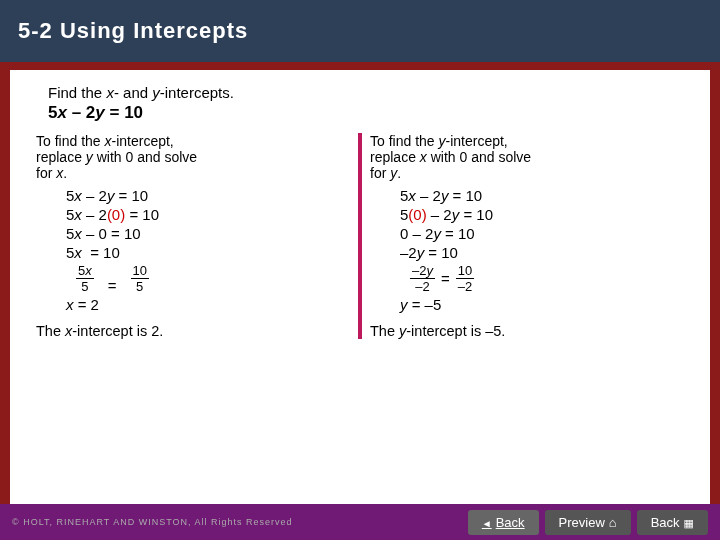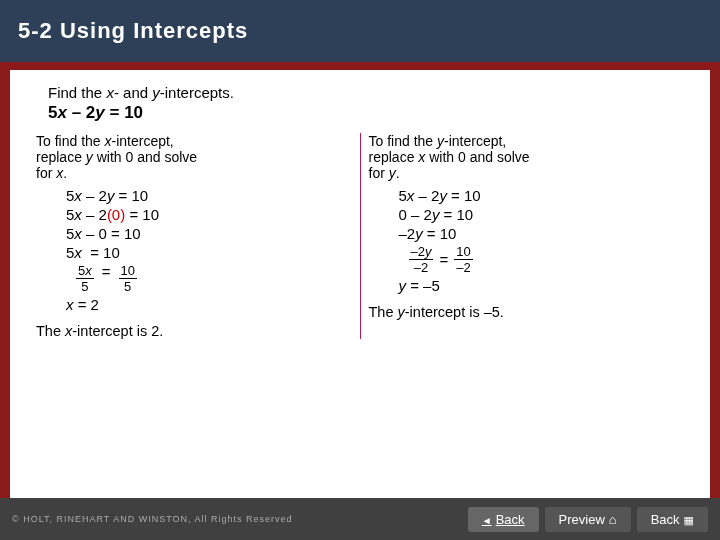--- a/index.html
+++ b/index.html
@@ -55,21 +55,21 @@
       gap: 0px;
       margin-top: 4px;
     }
 
     .col-left, .col-right {
       flex: 1;
       padding: 0 8px;
     }
 
     .col-left {
-      border-right: 1px solid #be185d;
+      border-right: 4px solid #be185d;
     }
 
     .col-header {
       font-size: 14px;
       margin-bottom: 6px;
     }
 
     .math-steps {
       font-size: 15px;
       margin-top: 6px;
@@ -89,22 +89,22 @@
       font-size: 14.5px;
       margin-top: 10px;
       font-weight: normal;
     }
 
     .footer {
       position: absolute;
       bottom: 0;
       left: 0;
       right: 0;
-      height: 42px;
-      background: #404040;
+      height: 36px;
+      background: #701a75;
       display: flex;
       align-items: center;
       justify-content: space-between;
       padding: 0 12px;
     }
 
     .footer-left {
       font-size: 9px;
       color: #aaa;
       letter-spacing: 1px;
@@ -173,21 +173,21 @@
       <div class="col-header">
         To find the <span class="italic">x</span>-intercept,<br>
         replace <span class="italic">y</span> with 0 and solve<br>
         for <span class="italic">x</span>.
       </div>
       <div class="math-steps">
         <div class="line">5<span class="italic">x</span> – 2<span class="italic">y</span> = 10</div>
         <div class="line">5<span class="italic">x</span> – 2<span class="highlight-zero">(0)</span> = 10</div>
         <div class="line">5<span class="italic">x</span> – 0 = 10</div>
         <div class="line">5<span class="italic">x</span>&nbsp;&nbsp;= 10</div>
-        <div class="line" style="display:flex; align-items:flex-start; gap:8px; margin-left:10px;">
+        <div class="line" style="display:flex; align-items:flex-end; gap:14px; margin-left:10px;">
           <span class="frac">
             <span class="num">5<span class="italic">x</span></span>
             <span class="den">5</span>
           </span>
           <span>=</span>
           <span class="frac">
             <span class="num">10</span>
             <span class="den">5</span>
           </span>
         </div>
@@ -199,20 +199,21 @@
     </div>
 
     <div class="col-right">
       <div class="col-header">
         To find the <span class="italic">y</span>-intercept,<br>
         replace <span class="italic">x</span> with 0 and solve<br>
         for <span class="italic">y</span>.
       </div>
       <div class="math-steps">
         <div class="line">5<span class="italic">x</span> – 2<span class="italic">y</span> = 10</div>
+        <div class="line">5<span class="highlight-zero">(0)</span> – 2<span class="italic">y</span> = 10</div>
         <div class="line">0 – 2<span class="italic">y</span> = 10</div>
         <div class="line">–2<span class="italic">y</span> = 10</div>
         <div class="line" style="display:flex; align-items:center; gap:6px; margin-left:10px;">
           <span class="frac">
             <span class="num">–2<span class="italic">y</span></span>
             <span class="den">–2</span>
           </span>
           <span>=</span>
           <span class="frac">
             <span class="num">10</span>

